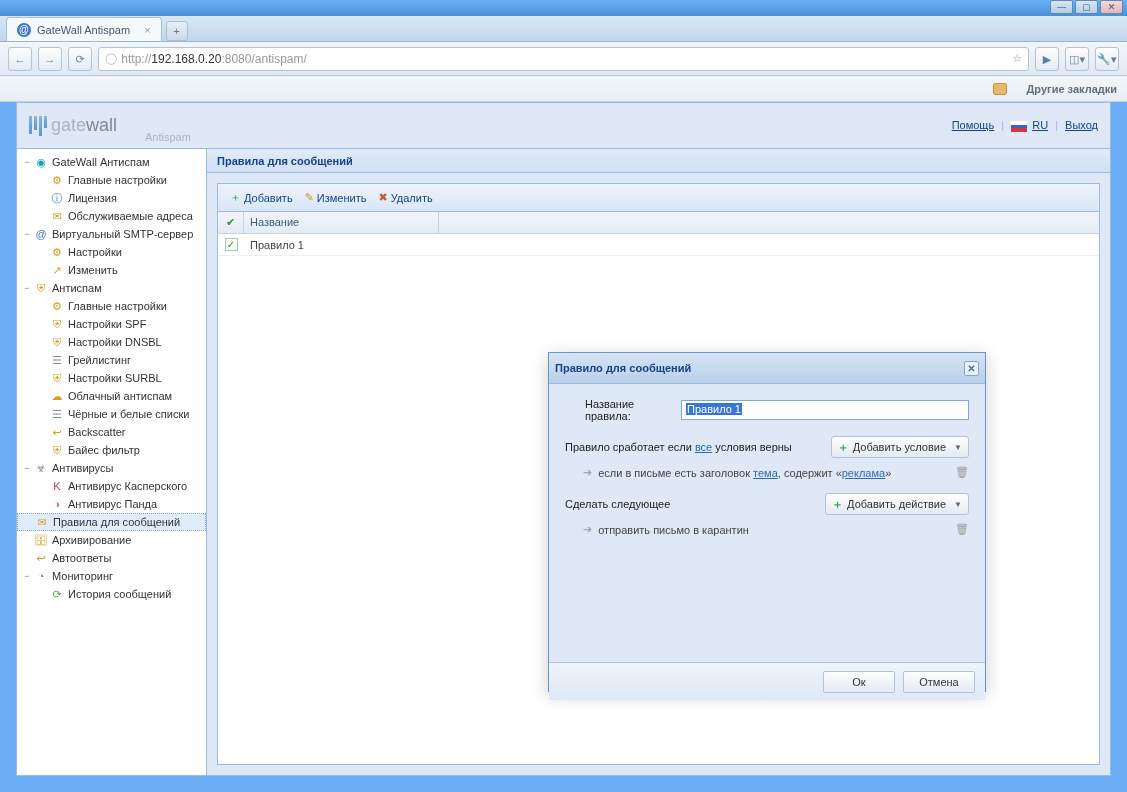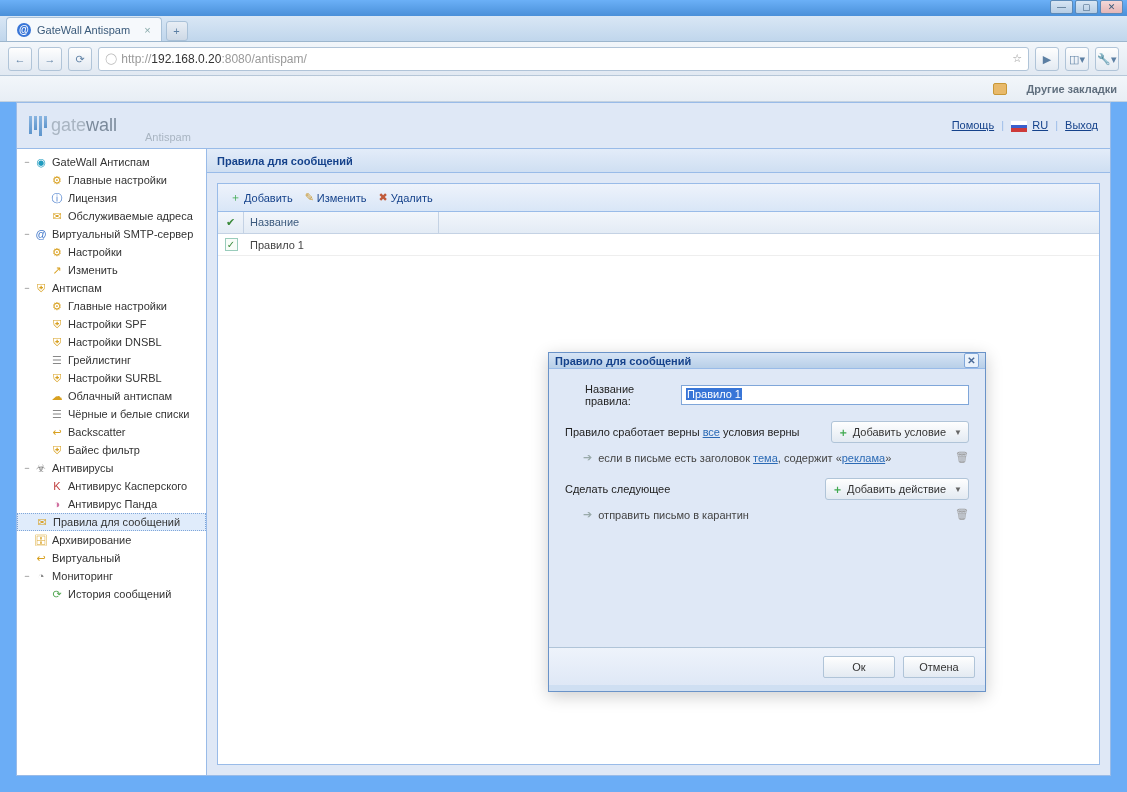--- a/index.html
+++ b/index.html
@@ -85,21 +85,21 @@
 .col-check{width:26px;text-align:center}
 .col-name{width:195px}
 .col-cond{width:325px}
 .col-act{flex:1}
 .checkbox{width:13px;height:13px;border:1px solid #9cb;background:#f8fdf8;display:inline-flex;align-items:center;justify-content:center;color:#3a8a3a;font-size:10px;}
 .check-header{color:#3a8a3a;}
 
 
 .modal-overlay{position:absolute;inset:0;}
 .modal{position:absolute;left:330px;top:168px;width:438px;height:340px;background:#cfdff2;border:1px solid #6a93c8;box-shadow:0 4px 16px rgba(0,0,0,.2);}
-.modal-head{height:16px;background:linear-gradient(#d6e4f5,#b8cfe8);border-bottom:1px solid #99bbe8;display:flex;align-items:center;justify-content:space-between;padding:0 6px;color:#15428b;font-weight:bold;font-size:11px;}
+.modal-head{height:31px;background:linear-gradient(#d6e4f5,#b8cfe8);border-bottom:1px solid #99bbe8;display:flex;align-items:center;justify-content:space-between;padding:0 6px;color:#15428b;font-weight:bold;font-size:11px;}
 .modal-close{width:15px;height:15px;border:1px solid #7fa6d9;background:#eaf2fb;color:#4a6a98;text-align:center;line-height:13px;font-size:10px;cursor:pointer;border-radius:2px;}
 .modal-body{padding:14px 16px;background:#dfe8f6;height:calc(100% - 60px);}
 .form-row{display:flex;align-items:center;margin-bottom:14px;font-size:11px;color:#222;}
 .form-label{width:116px;padding-left:20px;}
 .form-input{flex:1;height:20px;border:1px solid #7fa6d9;background:#fff;padding:2px 4px;font-size:11px;color:#000;}
 .form-input .sel{background:#3875d7;color:#fff;padding:0 1px;}
 .section-row{display:flex;justify-content:space-between;align-items:center;margin-bottom:8px;font-size:11px;color:#222;}
 .section-row a{color:#2b6ab5;text-decoration:underline;}
 .ext-btn{display:flex;align-items:center;gap:4px;background:linear-gradient(#fefefe,#e3eaf2);border:1px solid #b0c4d8;border-radius:3px;height:22px;padding:0 6px;font-size:11px;color:#333;cursor:pointer;}
 .ext-btn .plus{color:#3fa94f;font-weight:bold;}
@@ -283,21 +283,21 @@
           <span>Правила для сообщений</span>
         </div>
         <div class="tree-node indent0">
           <span class="tree-toggle"></span>
           <span class="tree-icon ic-yellow">🗄</span>
           <span>Архивирование</span>
         </div>
         <div class="tree-node indent0">
           <span class="tree-toggle"></span>
           <span class="tree-icon ic-yellow">↩</span>
-          <span>Виртуальный</span>
+          <span>Автоответы</span>
         </div>
         <div class="tree-node indent0">
           <span class="tree-toggle">−</span>
           <span class="tree-icon ic-gray">◔</span>
           <span>Мониторинг</span>
         </div>
         <div class="tree-node indent1">
           <span class="tree-toggle"></span>
           <span class="tree-icon ic-green">⟳</span>
           <span>История сообщений</span>
@@ -336,21 +336,21 @@
                 <span>Правило для сообщений</span>
                 <span class="modal-close">✕</span>
               </div>
               <div class="modal-body">
                 <div class="form-row">
                   <span class="form-label">Название правила:</span>
                   <div class="form-input"><span class="sel">Правило 1</span></div>
                 </div>
                 <div class="section-row">
                   <span>
-                    <span>Правило сработает верны </span><a>все</a><span> условия верны</span>
+                    <span>Правило сработает если </span><a>все</a><span> условия верны</span>
                   </span>
                   <div class="ext-btn">
                     <span class="plus">＋</span>
                     <span>Добавить условие</span>
                     <span class="caret">▼</span>
                   </div>
                 </div>
                 <div class="cond-item">
                   <span class="arrow">➔</span>
                   <span>

